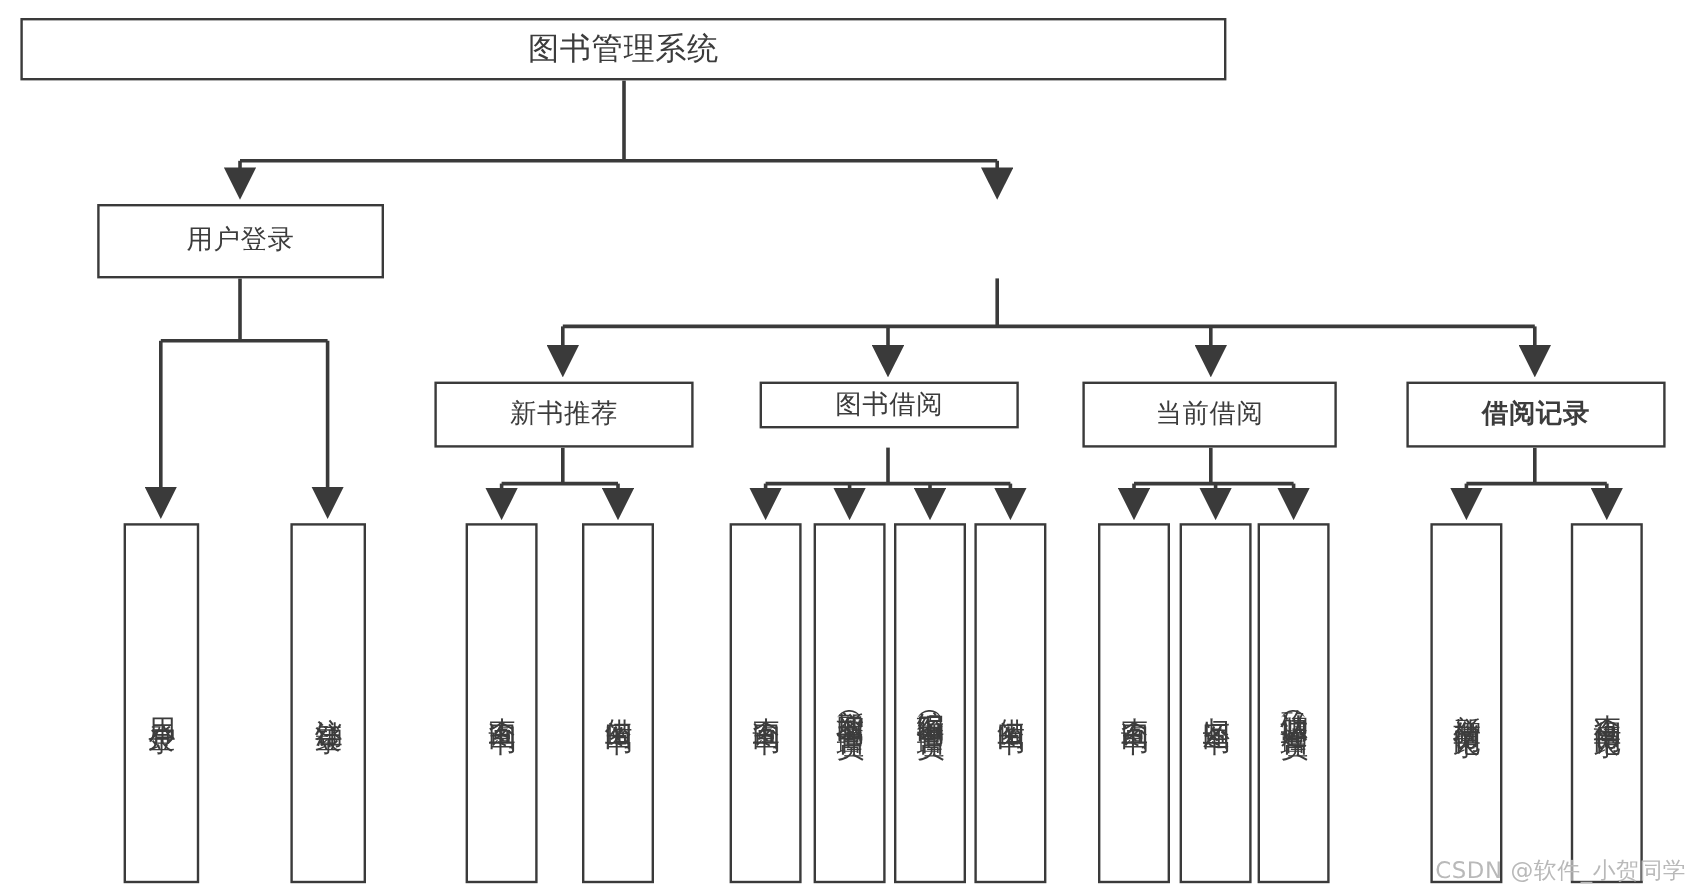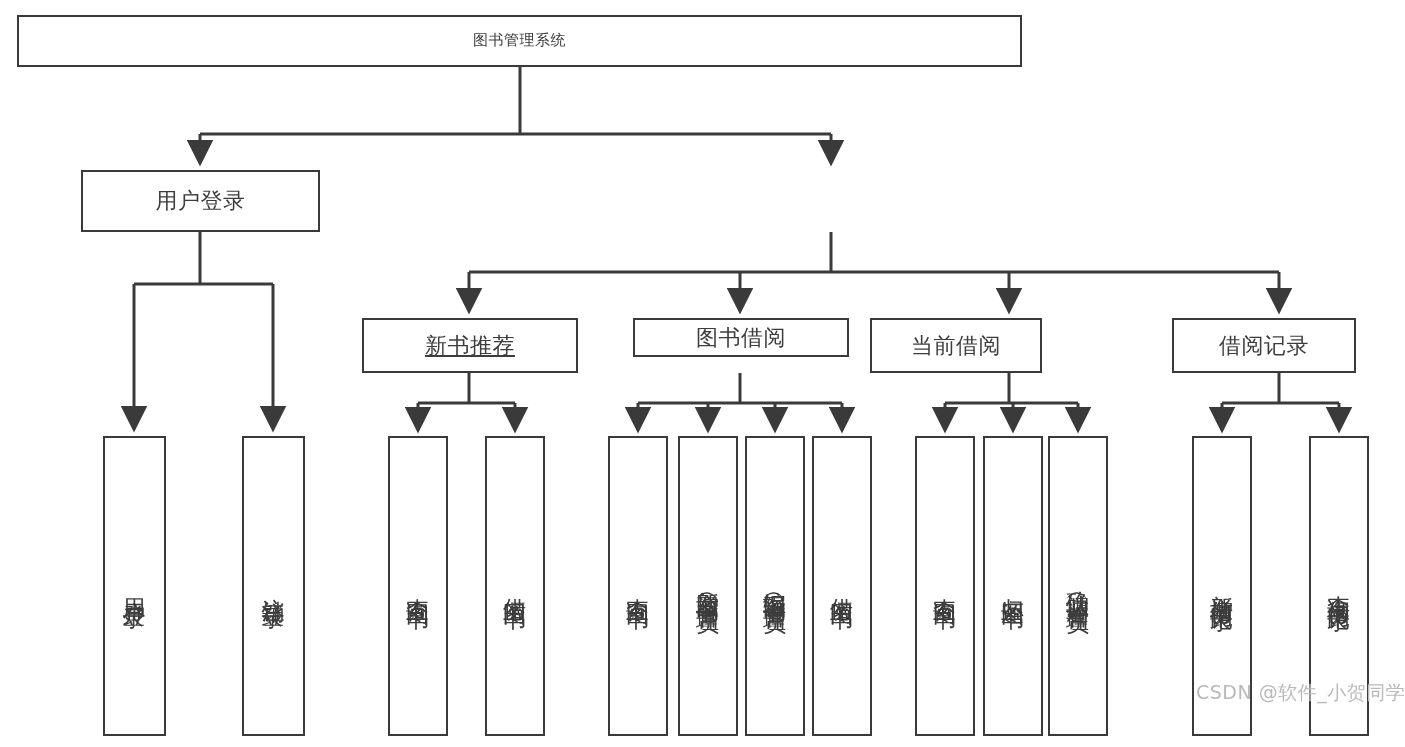--- a/index.html
+++ b/index.html
@@ -40,21 +40,21 @@
     line-height: 1.18;
     letter-spacing: 0.5px;
     white-space: pre;
   }
   
   .node.h .label {
     font-size: 22px;
     writing-mode: horizontal-tb;
   }
   #n-root .label {
-    font-size: 15px;
+    font-size: 26px;
   }
   
   .node.v {
     align-items: center;
     justify-content: center;
   }
   .node.v .label {
     writing-mode: vertical-rl;
     text-orientation: upright;
     font-size: 23px;
@@ -125,30 +125,30 @@
   </svg>
 
   <div class="node h" id="n-root" style="left:17px; top:15px; width:1005px; height:52px;">
     <span class="label">图书管理系统</span>
   </div>
 
   <div class="node h" style="left:81px; top:170px; width:239px; height:62px;">
     <span class="label">用户登录</span>
   </div>
 
-  <div class="node h" style="left:362px; top:318px; width:216px; height:55px;text-decoration:underline;">
+  <div class="node h" style="left:362px; top:318px; width:216px; height:55px;">
     <span class="label">新书推荐</span>
   </div>
   <div class="node h" style="left:633px; top:318px; width:216px; height:39px;">
     <span class="label">图书借阅</span>
   </div>
-  <div class="node h" style="left:870px; top:318px; width:172px; height:55px;">
+  <div class="node h" style="left:902px; top:318px; width:212px; height:55px;">
     <span class="label">当前借阅</span>
   </div>
-  <div class="node h" style="left:1172px; top:318px; width:184px; height:55px;">
+  <div class="node h" style="left:1172px; top:318px; width:216px; height:55px;font-weight:bold;">
     <span class="label">借阅记录</span>
   </div>
 
   <div class="node v" style="left:103px; top:436px; width:63px; height:300px;">
     <span class="label">用户登录</span>
   </div>
   <div class="node v" style="left:242px; top:436px; width:63px; height:300px;">
     <span class="label">注销登录</span>
   </div>
 
@@ -182,15 +182,15 @@
     <span class="label">确认归还（管理员）</span>
   </div>
 
   <div class="node v" style="left:1192px; top:436px; width:60px; height:300px;">
     <span class="label">新增借阅记录</span>
   </div>
   <div class="node v" style="left:1309px; top:436px; width:60px; height:300px;">
     <span class="label">查询借阅记录</span>
   </div>
 
-  <div class="watermark" style="left:1196px; top:680px;">CSDN @软件_小贺同学</div>
+  <div class="watermark" style="left:1196px; top:713px;">CSDN @软件_小贺同学</div>
 
 </div>
 
 </body></html>

